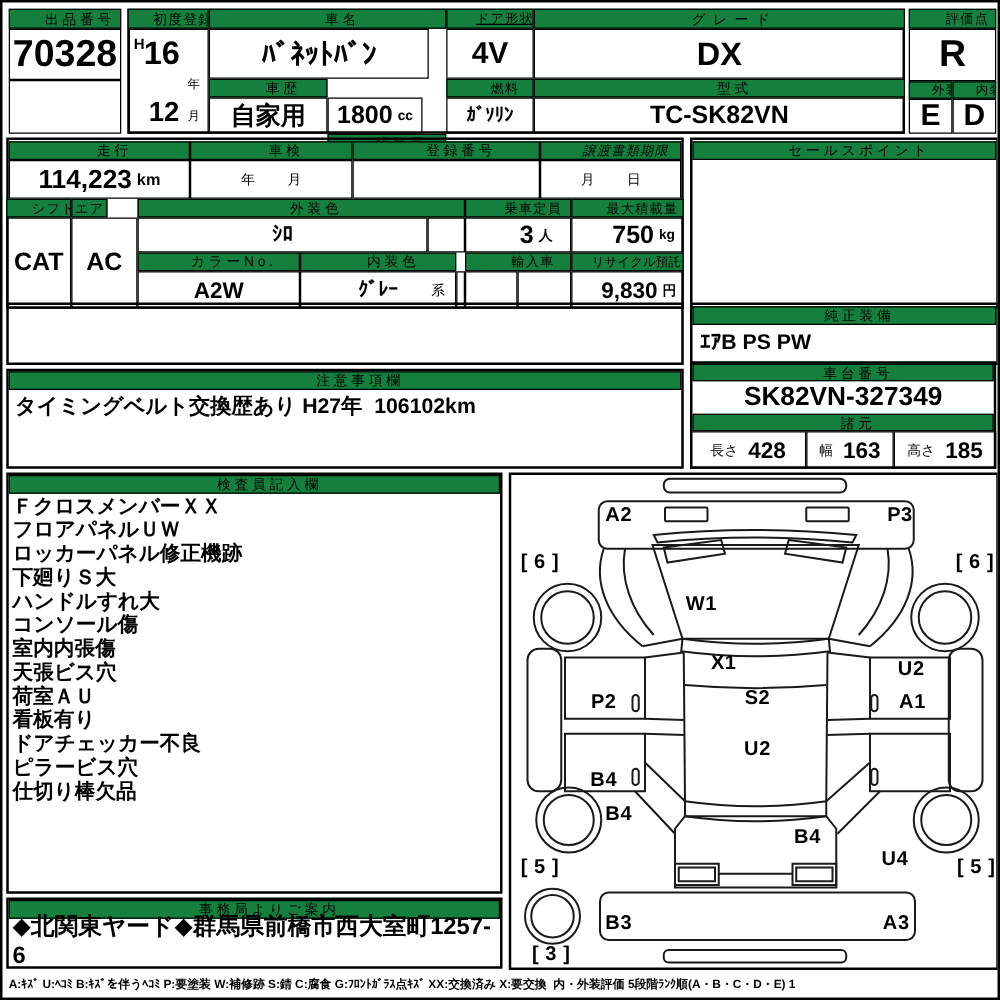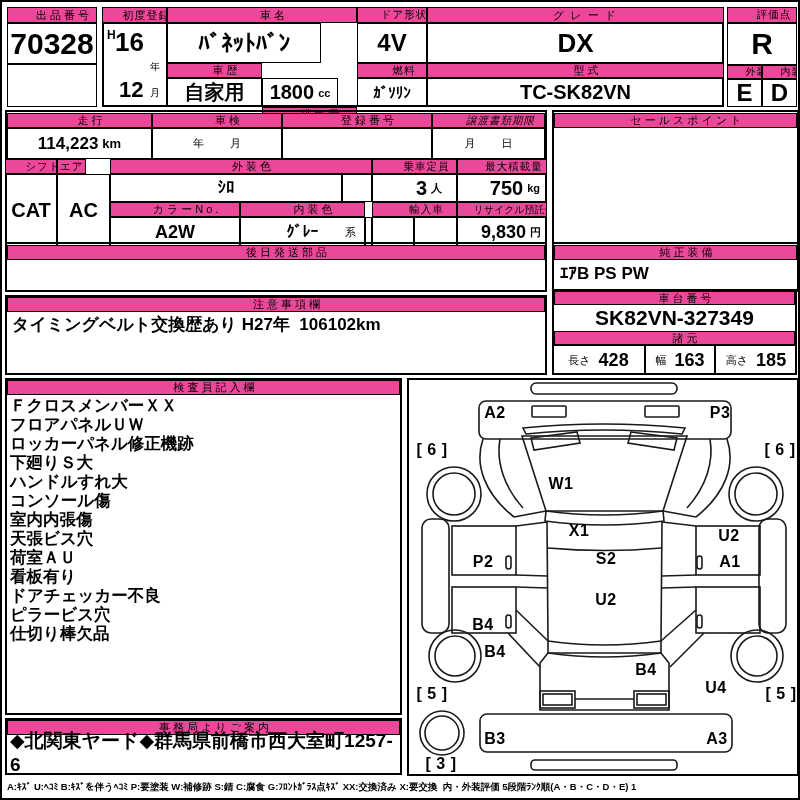--- a/index.html
+++ b/index.html
@@ -2,21 +2,21 @@
 <html><head>
 <meta charset="utf-8">
 <style>
   html,body{margin:0;padding:0;background:#fff;}
   #page{position:relative;width:800px;height:800px;background:#fff;
         font-family:"Liberation Sans","DejaVu Sans",sans-serif;color:#000;
         border:2px solid #000;box-sizing:border-box;overflow:hidden;}
   .cell{position:absolute;box-sizing:border-box;}
   .b{border:2px solid #000;}
   .vb{border:1.5px solid #000;}
-  .hdr{position:absolute;box-sizing:border-box;background:#ec4899;border:1.5px solid #000;
+  .hdr{position:absolute;box-sizing:border-box;background:#15803d;border:1.5px solid #000;
        display:flex;align-items:center;justify-content:center;
        font-size:11px;letter-spacing:3px;white-space:nowrap;overflow:hidden;padding-left:24px;}
   .hdr.tight{letter-spacing:1px;font-size:10.5px;}
   .val{display:flex;align-items:center;justify-content:center;font-weight:bold;}
   .val.right{justify-content:flex-end;}
   .val.left{justify-content:flex-start;}
   .unit{font-size:11px;font-weight:bold;margin-left:4px;}
   .num-lg{font-size:20px;}
   .insp-item{font-size:16.5px;font-weight:bold;line-height:19px;white-space:nowrap;}
   .dlabel{position:absolute;transform:translate(-50%,-50%);font-weight:bold;
@@ -38,32 +38,32 @@
   <div class="hdr" style="left:100px;top:5px;width:65px;height:16px;letter-spacing:1px;">初度登録</div>
   <div class="cell vb" style="left:100px;top:21px;width:65px;height:84px;">
     <span style="position:absolute;left:4px;top:4px;font-size:12px;font-weight:bold;">H</span>
     <span style="position:absolute;left:12px;top:3px;font-size:26px;font-weight:bold;">16</span>
     <span style="position:absolute;right:6px;top:36px;font-size:10px;">年</span>
     <span style="position:absolute;left:16px;top:53px;font-size:22px;font-weight:bold;">12</span>
     <span style="position:absolute;right:6px;bottom:6px;font-size:10px;">月</span>
   </div>
 
   <div class="hdr" style="left:165px;top:5px;width:190px;height:16px;">車名</div>
-  <div class="cell vb val" style="left:165px;top:21px;width:154px;height:40px;font-size:23px;">ﾊﾞﾈｯﾄﾊﾞﾝ</div>
+  <div class="cell vb val" style="left:165px;top:21px;width:176px;height:40px;font-size:23px;">ﾊﾞﾈｯﾄﾊﾞﾝ</div>
 
   <div class="hdr" style="left:165px;top:61px;width:95px;height:15px;">車歴</div>
   <div class="cell vb val" style="left:165px;top:76px;width:95px;height:29px;font-size:20px;">自家用</div>
 
   <div class="hdr" style="left:260px;top:77px;width:95px;height:15px;margin-top:28px;">排気量</div>
   <div class="cell vb val" style="left:260px;top:76px;width:76px;height:29px;">
     <span class="num-lg">1800</span>
     <span class="unit">cc</span>
   </div>
 
-  <div class="hdr tight" style="left:355px;top:5px;width:70px;height:16px;">ドア形状</div>
+  <div class="hdr tight" style="left:355px;top:5px;width:70px;height:16px;text-decoration:underline;">ドア形状</div>
   <div class="cell vb val" style="left:355px;top:21px;width:70px;height:40px;font-size:24px;">4V</div>
 
   <div class="hdr tight" style="left:355px;top:61px;width:70px;height:15px;">燃料</div>
   <div class="cell vb val" style="left:355px;top:76px;width:70px;height:29px;font-size:15px;">ｶﾞｿﾘﾝ</div>
 
   <div class="hdr" style="left:425px;top:5px;width:297px;height:16px;letter-spacing:6px;">グレード</div>
   <div class="cell vb val" style="left:425px;top:21px;width:297px;height:40px;font-size:26px;">DX</div>
 
   <div class="hdr" style="left:425px;top:61px;width:297px;height:15px;">型式</div>
   <div class="cell vb val" style="left:425px;top:76px;width:297px;height:29px;font-size:20px;">TC-SK82VN</div>
@@ -72,21 +72,21 @@
   <div class="cell vb val" style="left:725px;top:21px;width:70px;height:42px;font-size:30px;">R</div>
   <div class="hdr tight" style="left:725px;top:63px;width:35px;height:14px;font-size:10px;">外装</div>
   <div class="hdr tight" style="left:760px;top:63px;width:35px;height:14px;font-size:10px;">内装</div>
   <div class="cell vb val" style="left:725px;top:77px;width:35px;height:28px;font-size:24px;">E</div>
   <div class="cell vb val" style="left:760px;top:77px;width:35px;height:28px;font-size:24px;">D</div>
 
   <div class="cell b" style="left:3px;top:108px;width:542px;height:137px;"></div>
 
   <div class="hdr" style="left:5px;top:111px;width:145px;height:15px;">走行</div>
   <div class="cell vb val" style="left:5px;top:126px;width:145px;height:31px;">
-    <span style="font-size:17px;">114,223</span>
+    <span style="font-size:21px;">114,223</span>
     <span class="unit" style="font-size:13px;">km</span>
   </div>
 
   <div class="hdr" style="left:150px;top:111px;width:130px;height:15px;">車検</div>
   <div class="cell vb val" style="left:150px;top:126px;width:130px;height:31px;gap:26px;font-weight:normal;font-size:11px;">
     <span>年</span>
     <span>月</span>
   </div>
 
   <div class="hdr" style="left:280px;top:111px;width:150px;height:15px;">登録番号</div>
@@ -137,21 +137,20 @@
   <div class="hdr" style="left:455px;top:200px;width:90px;height:15px;font-size:10px;letter-spacing:0;">リサイクル預託金</div>
   <div class="cell vb val right" style="left:455px;top:215px;width:90px;height:30px;padding-right:5px;">
     <span style="font-size:18px;">9,830</span>
     <span class="unit">円</span>
   </div>
 
   <div class="cell b" style="left:550px;top:108px;width:247px;height:137px;"></div>
   <div class="hdr" style="left:552px;top:111px;width:243px;height:15px;">セールスポイント</div>
 
   <div class="cell b" style="left:3px;top:240px;width:542px;height:50px;"></div>
-  <div class="hdr" style="left:5px;top:243px;width:538px;height:15px;">後日発送部品</div>
 
   <div class="cell b" style="left:550px;top:240px;width:247px;height:50px;"></div>
   <div class="hdr" style="left:552px;top:243px;width:243px;height:15px;">純正装備</div>
   <div class="cell val left" style="left:558px;top:260px;width:230px;height:24px;font-size:17px;">ｴｱB PS PW</div>
 
   <div class="cell b" style="left:3px;top:293px;width:542px;height:80px;"></div>
   <div class="hdr" style="left:5px;top:295px;width:538px;height:15px;">注意事項欄</div>
   <div class="cell val left" style="left:10px;top:310px;width:530px;height:24px;font-size:17px;white-space:pre;">タイミングベルト交換歴あり H27年  106102km</div>
 
   <div class="cell b" style="left:550px;top:287px;width:245px;height:86px;"></div>

